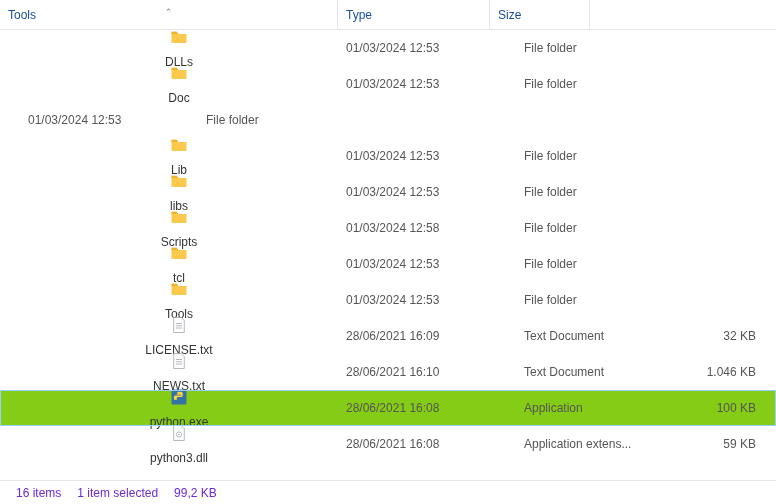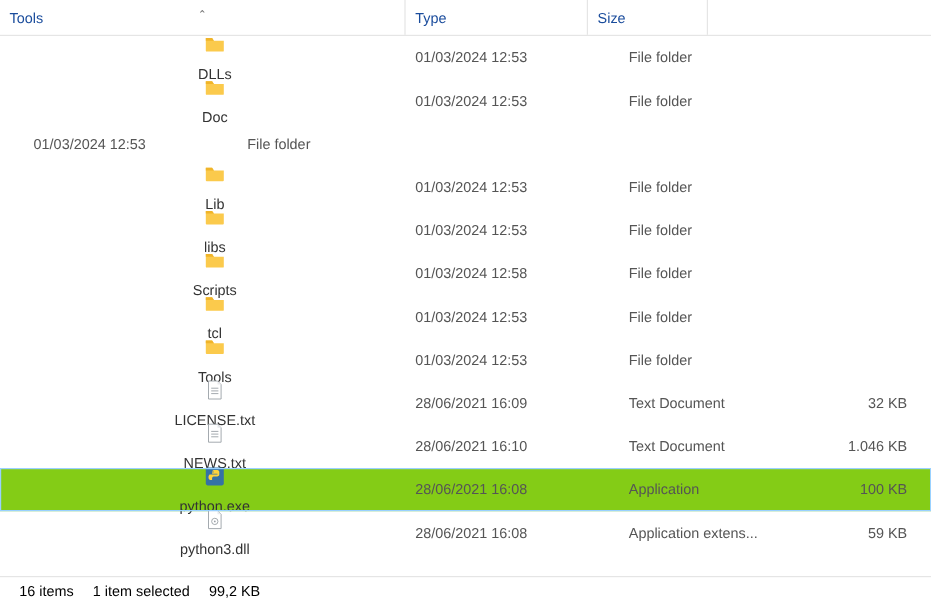--- a/index.html
+++ b/index.html
@@ -48,21 +48,21 @@
   .cell-date { width: 178px; color: #555; }
   .cell-type { width: 152px; color: #555; }
   .cell-size { width: 100px; text-align: right; color: #555; padding-right: 12px;}
   .icon { width: 18px; height: 18px; flex-shrink: 0; }
   .status {
     position: absolute;
     left: 0; bottom: 0; width: 100%; height: 24px;
     border-top: 1px solid #e5e5e5;
     display: flex; align-items: center; gap: 16px;
     padding-left: 16px;
-    color: #000000;
+    color: #6d28d9;
   }
   .status span { white-space: nowrap; }
 </style>
 </head>
 <body>
 
 <div class="header">
   <div class="col col-name">
     <span>Tools</span>
     <span class="sort-indicator">⌃</span>

